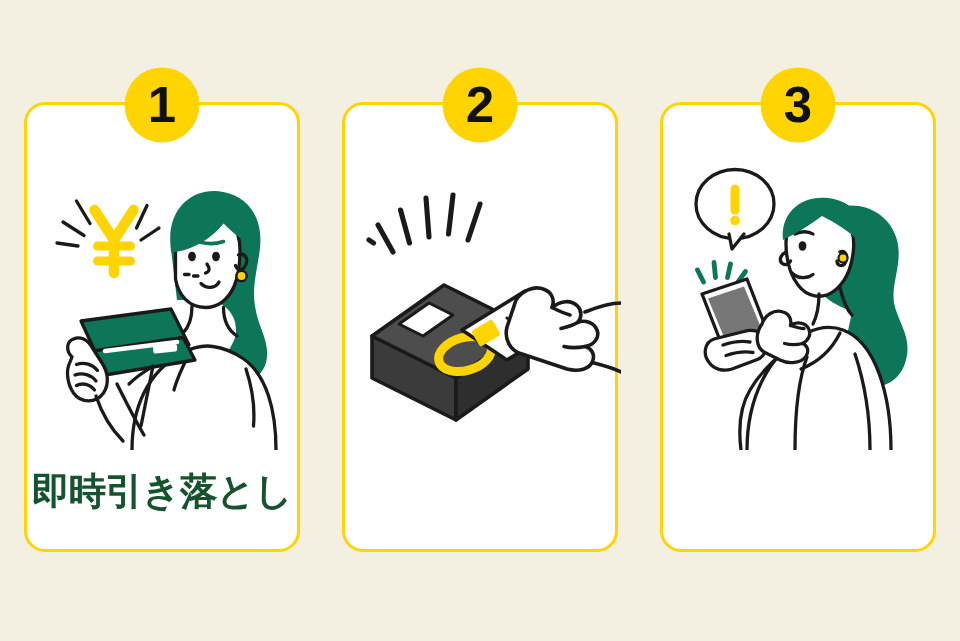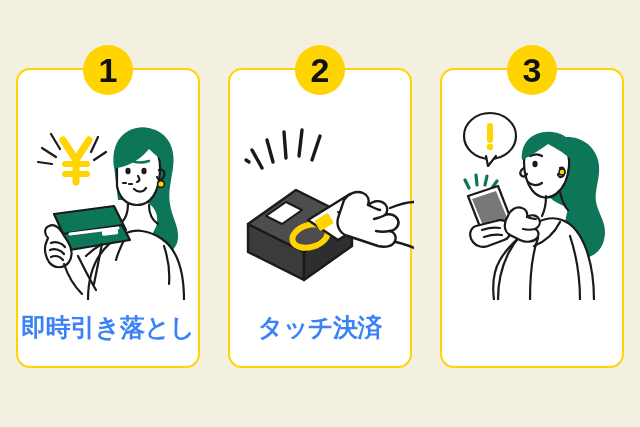--- a/index.html
+++ b/index.html
@@ -61,21 +61,21 @@
   .art svg { display: block; width: 100%; height: 100%; }
 
   .caption {
     position: absolute;
     left: 0;
     bottom: 22px;
     width: 100%;
     text-align: center;
     font-size: 25px;
     font-weight: 700;
-    color: #3b82f6;
+    color: #14532d;
     letter-spacing: -0.5px;
     font-family: "DejaVu Sans", "Liberation Sans", sans-serif;
   }
 </style>
 </head>
 <body>
 
 <div id="stage">
 
   <div class="card" id="card-1">
@@ -212,21 +212,20 @@
             <path d="M155 111 C152 113 148 114 144 115"></path>
             <path d="M160 127 C155 128 150 128 146 127"></path>
 
             <path d="M160 104 C170 100 178 98 184 98"></path>
             <path d="M166 138 C174 140 180 142 184 144"></path>
           </g>
         </g>
       </svg>
     </div>
 
-    <div class="caption">タッチ決済</div>
   </div>
 
   <div class="card" id="card-3">
     <div class="badge">3</div>
 
     <div class="art">
       <svg viewBox="0 0 184 196" xmlns="http://www.w3.org/2000/svg">
         <g fill="none" stroke="#1A1A1A" stroke-width="2.2" stroke-linecap="round" stroke-linejoin="round">
 
           <g>

